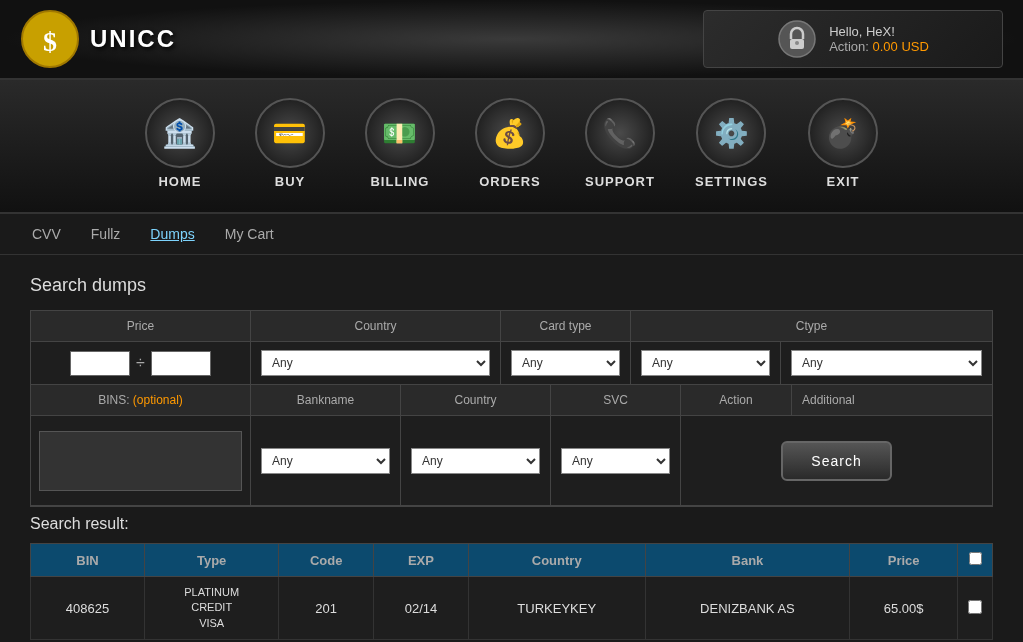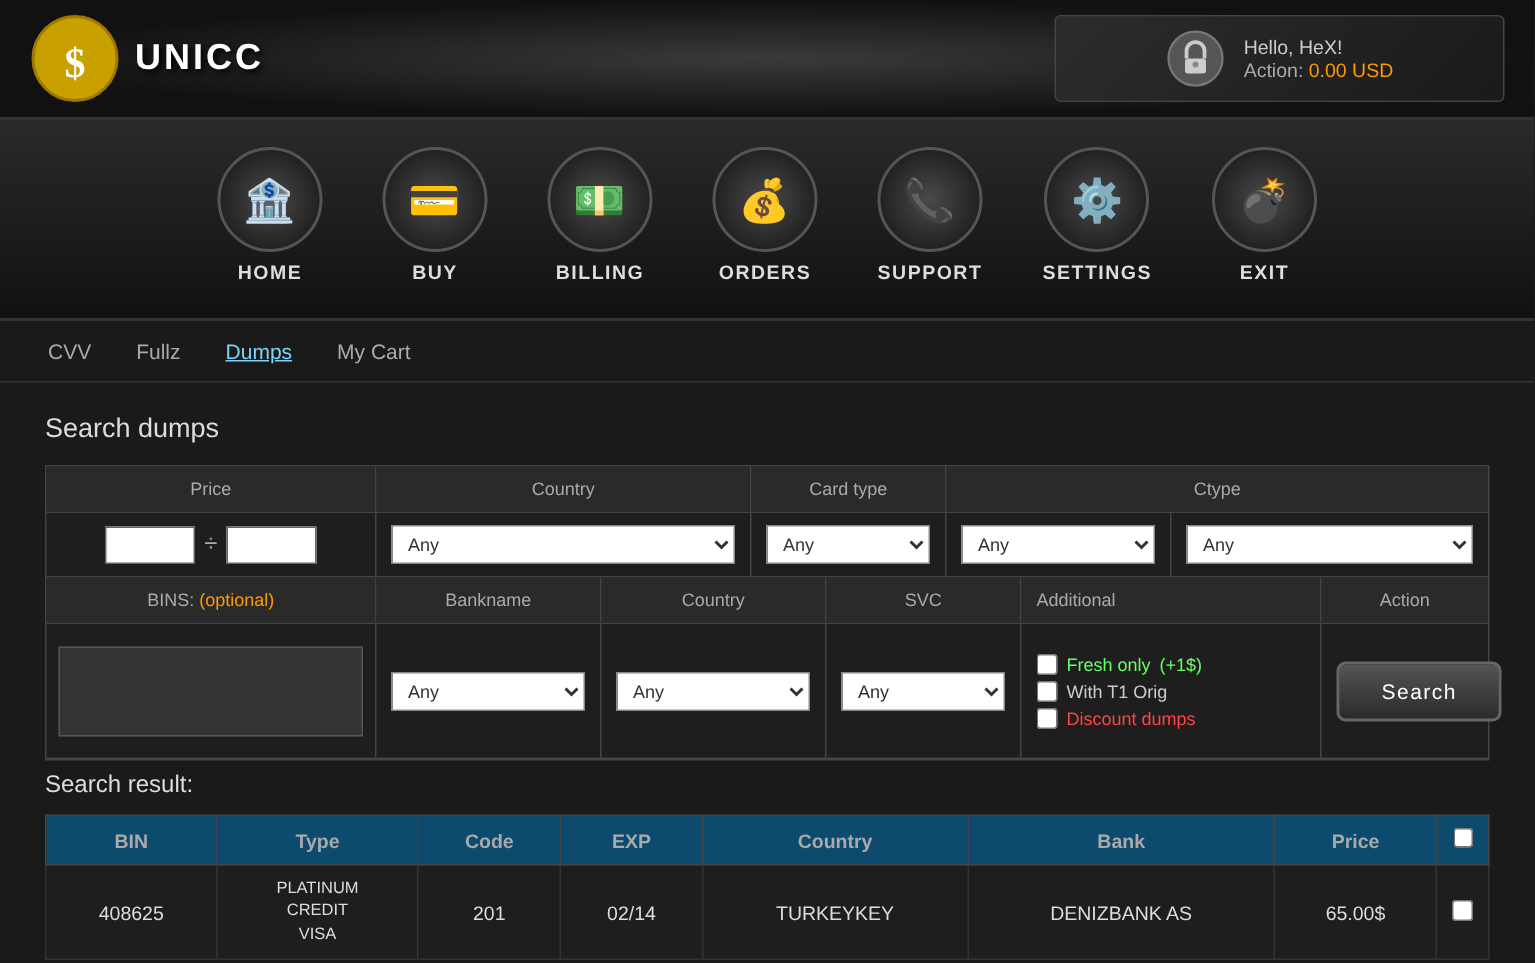--- a/index.html
+++ b/index.html
@@ -386,59 +386,42 @@
       </div>
     </div>
 
     <div class="search-row">
       <div class="search-cell cell-header cell-bins">
         <span>BINS:</span>&nbsp;<span style="color:#f90">(optional)</span>
       </div>
       <div class="search-cell cell-header cell-bankname">Bankname</div>
       <div class="search-cell cell-header cell-country">Country</div>
       <div class="search-cell cell-header cell-svc">SVC</div>
+      <div class="search-cell cell-header cell-action">Action</div>
       <div class="search-cell cell-header cell-additional">Additional</div>
-      <div class="search-cell cell-header cell-action">Action</div>
     </div>
 
     <div class="search-row" style="min-height:90px;">
       <div class="search-cell cell-bins" style="flex-direction:column; align-items:flex-start; padding:8px;">
         <textarea class="bins-input" style=""></textarea>
       </div>
       <div class="search-cell cell-bankname">
         <select>
           <option>Any</option>
         </select>
       </div>
       <div class="search-cell cell-country">
         <select>
           <option>Any</option>
         </select>
       </div>
       <div class="search-cell cell-svc">
         <select>
           <option>Any</option>
         </select>
-      </div>
-      <div class="search-cell cell-additional">
-        <div class="additional-options">
-          <label class="checkbox-row green">
-            <input type="checkbox" class="cb-select" style="">
-            <span>Fresh only</span>
-            <span style="color:#6f6;">(+1$)</span>
-          </label>
-          <label class="checkbox-row">
-            <input type="checkbox" class="cb-select" style="">
-            <span>With T1 Orig</span>
-          </label>
-          <label class="checkbox-row red">
-            <input type="checkbox" class="cb-select" style="">
-            <span>Discount dumps</span>
-          </label>
-        </div>
       </div>
       <div class="search-cell cell-action">
         <button class="search-btn">Search</button>
       </div>
     </div>
   </div>
 
   <div class="results-title">Search result:</div>
 
   <table class="results-table">

